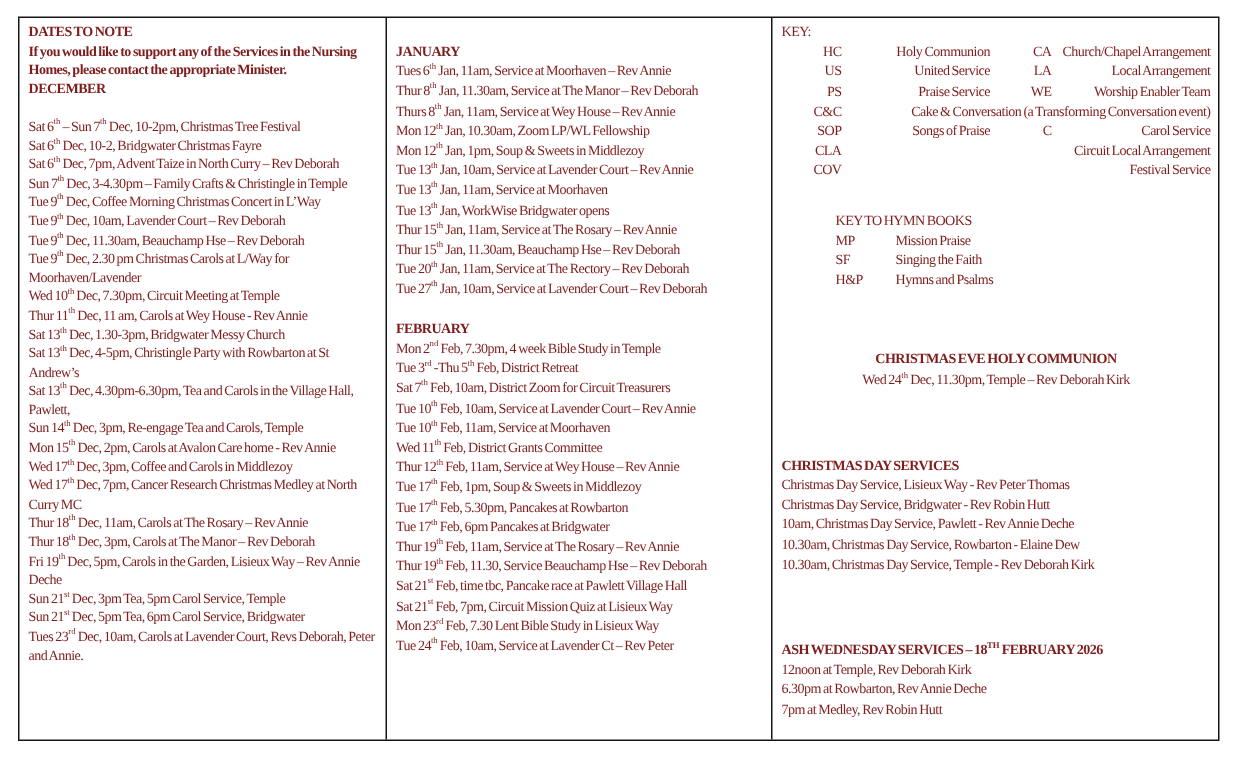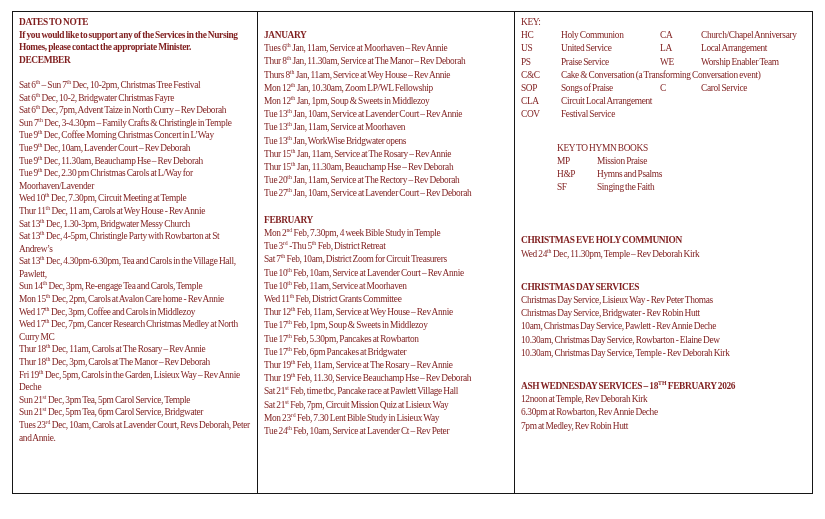--- a/index.html
+++ b/index.html
@@ -34,27 +34,27 @@
     letter-spacing: -0.35px;
     word-spacing: -0.6px;
     line-height: 13.2px;
   }
   .col1 .col-inner { line-height: 12.6px; }
   .col2 .col-inner { padding-top: 17px; }
   .line { min-height: 1em; }
   .line:empty::before { content: "\00a0"; }
   .bold { font-weight: bold; }
   sup { font-size: 0.62em; line-height: 0; letter-spacing: 0; vertical-align: super; }
-  .key-row { display: grid; grid-template-columns: 40px 99px 41px auto; }
+  .key-row { display: grid; grid-template-columns: 40px 99px 41px auto; text-align: right; }
   .key-row.wide { grid-template-columns: 40px auto; }
   .hymn-row { display: grid; grid-template-columns: 40px auto; }
   .hymn-block { margin-top: 20px; margin-left: 36px; }
   .notices { margin-top: 40px; }
-  .section { margin-top: 20px; }
-  .section:first-child { margin-top: 0; }
+  .section { margin-top: 44px; }
+  .section:first-child { margin-top: 0; text-align: center; }
 </style>
 </head>
 <body>
 
 <div class="page">
   <div class="sheet">
 
     <div class="col col1">
       <div class="col-inner">
 
@@ -127,21 +127,21 @@
 
     <div class="col col3">
       <div class="col-inner">
         <div class="line">KEY:</div>
         <div>
 
         <div class="key-row">
               <span class="line">HC</span>
               <span class="line">Holy Communion</span>
               <span class="line">CA</span>
-              <span class="line">Church/Chapel Anniversary</span>
+              <span class="line">Church/Chapel Arrangement</span>
             </div>
             <div class="key-row">
               <span class="line">US</span>
               <span class="line">United Service</span>
               <span class="line">LA</span>
               <span class="line">Local Arrangement</span>
             </div>
             <div class="key-row">
               <span class="line">PS</span>
               <span class="line">Praise Service</span>
@@ -173,26 +173,26 @@
 
         <div class="hymn-block">
           <div class="line">KEY TO HYMN BOOKS</div>
           <div>
 
           <div class="hymn-row">
                 <span class="line">MP</span>
                 <span class="line">Mission Praise</span>
               </div>
               <div class="hymn-row">
+                <span class="line">SF</span>
+                <span class="line">Singing the Faith</span>
+              </div>
+              <div class="hymn-row">
                 <span class="line">H&amp;P</span>
                 <span class="line">Hymns and Psalms</span>
-              </div>
-              <div class="hymn-row">
-                <span class="line">SF</span>
-                <span class="line">Singing the Faith</span>
               </div>
             </div>
         </div>
 
         <div class="notices">
 
         <div class="section">
               <div class="line bold">CHRISTMAS EVE HOLY COMMUNION</div>
               <div>
                 <div class="line">Wed 24<sup>th</sup> Dec, 11.30pm, Temple – Rev Deborah Kirk</div>

